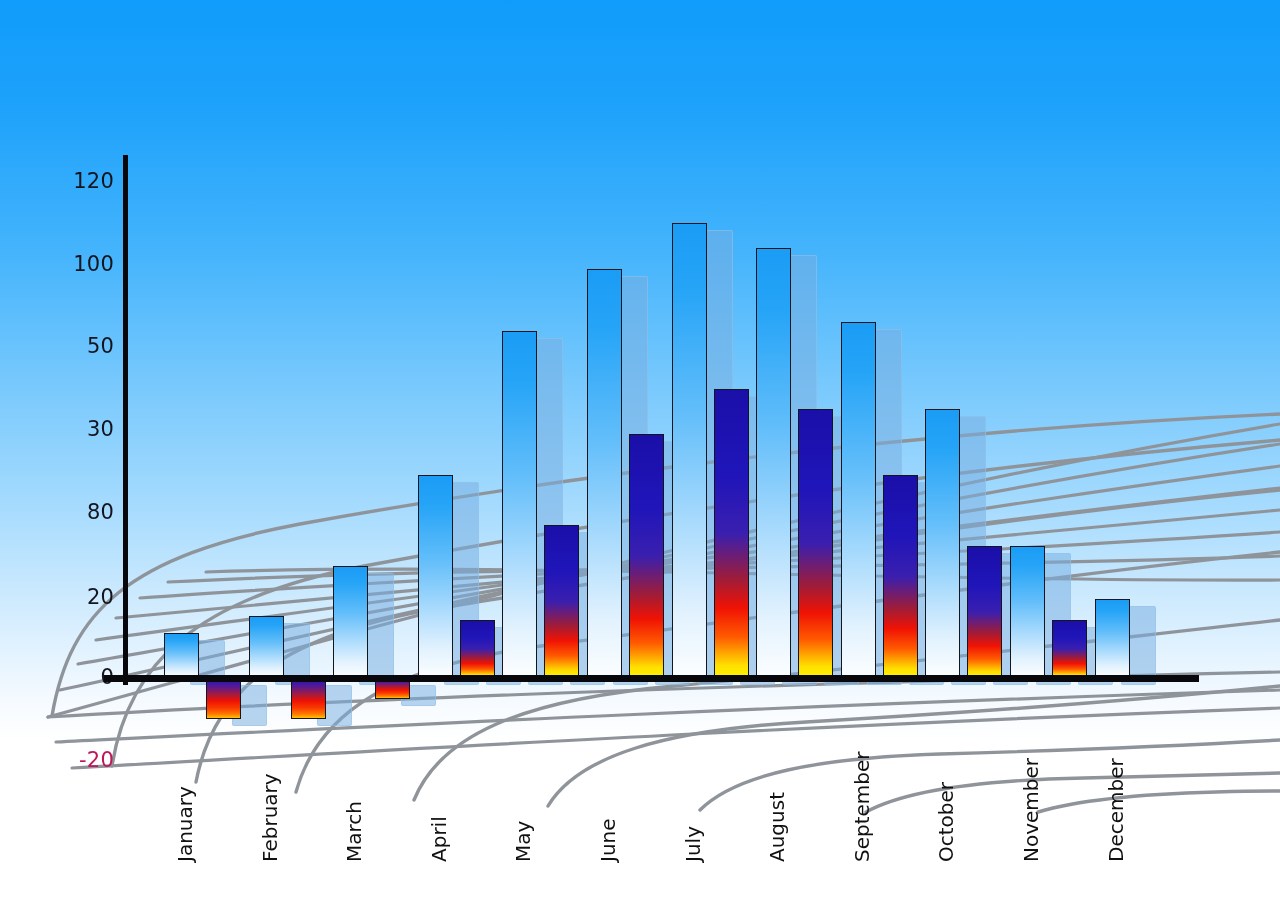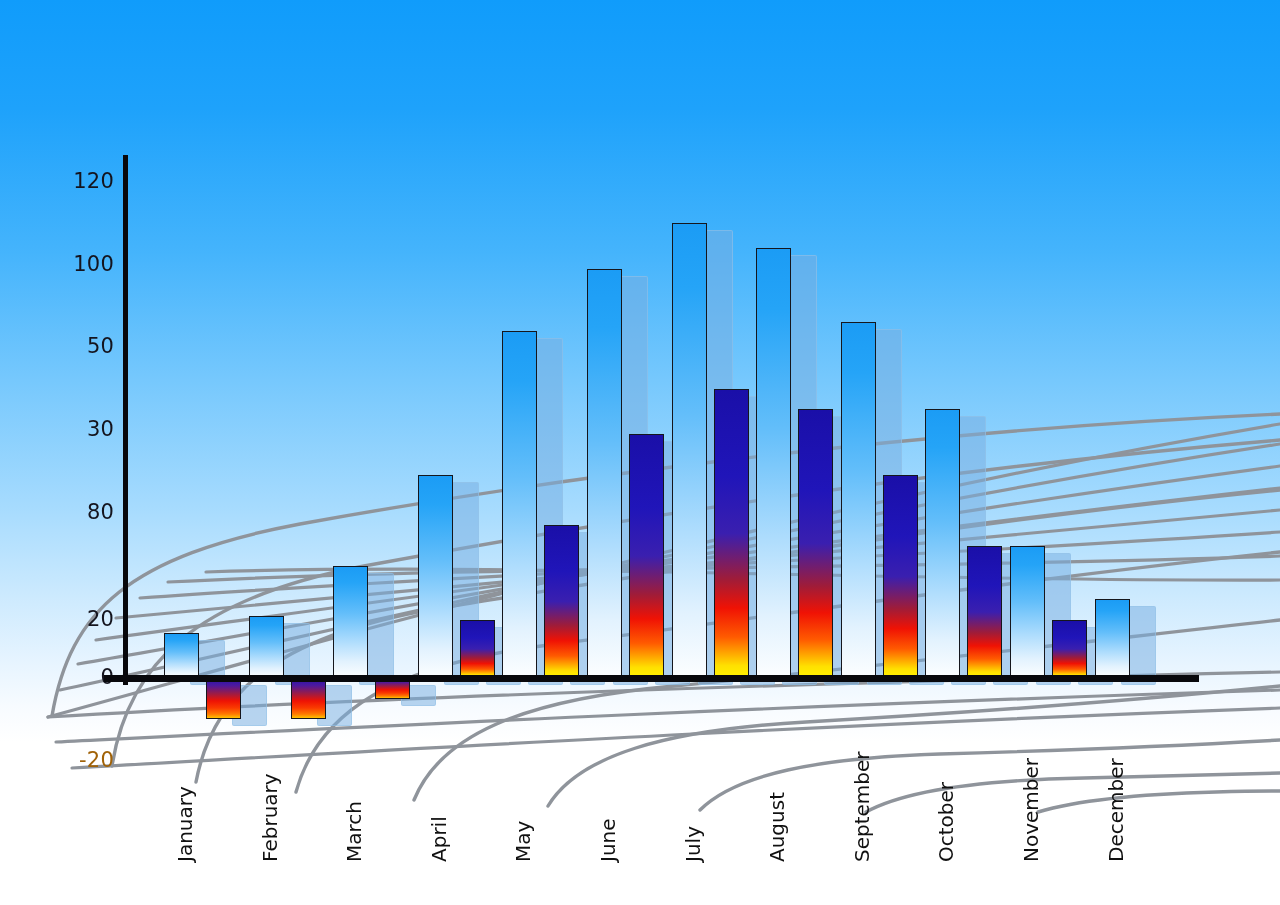--- a/index.html
+++ b/index.html
@@ -56,21 +56,21 @@
   }
 
   
   .yaxis{position:absolute;left:123px;top:155px;width:5px;height:530px;background:#08080c;}
   .xaxis{position:absolute;left:104px;top:675px;height:7px;background:#08080c;}
 
   .ytick{
     position:absolute;text-align:right;width:62px;
     font-size:21px;color:#14141e;letter-spacing:.2px;
   }
-  .ytick.neg{color:#a16207;}
+  .ytick.neg{color:#be185d;}
 
   .xlabel{
     position:absolute;
     font-size:20px;color:#111;white-space:nowrap;
     transform-origin:left top;
     transform:rotate(-90deg);
   }
 </style>
 </head>
 <body>
@@ -112,21 +112,21 @@
       </g>
     </svg>
   </div>
 
   <div class="plot" id="plot">
       <div class="ytick" style="left: 52px; top: 168.8px;">120</div>
       <div class="ytick" style="left: 52px; top: 251.5px;">100</div>
       <div class="ytick" style="left: 52px; top: 334.2px;">50</div>
       <div class="ytick" style="left: 52px; top: 416.9px;">30</div>
       <div class="ytick" style="left: 52px; top: 499.6px;">80</div>
-      <div class="ytick" style="left: 52px; top: 607px;">20</div>
+      <div class="ytick" style="left: 52px; top: 585px;">20</div>
       <div class="ytick" style="left: 52px; top: 665px;">0</div>
       <div class="ytick neg" style="left: 52px; top: 747.7px;">-20</div>
       <div class="bar s1" style="left: 164px; top: 632.515px; width: 35px; height: 45.485px;">
         <div class="shadow"></div>
         <div class="front"></div>
       </div>
       <div class="bar s2neg" style="left: 206px; top: 678px; width: 35px; height: 41.35px;">
         <div class="shadow"></div>
         <div class="front"></div>
       </div>

